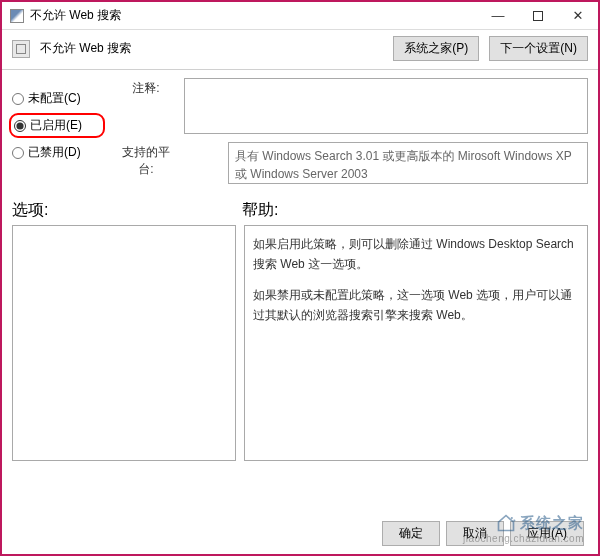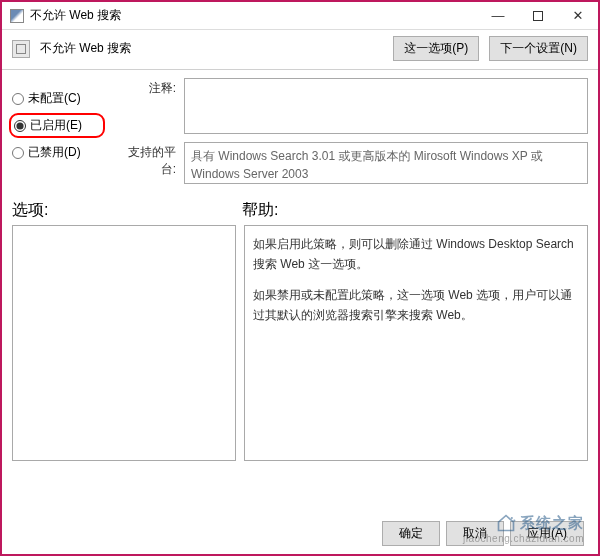--- a/index.html
+++ b/index.html
@@ -18,23 +18,23 @@
 .nav-btn { border: 1px solid #adadad; background: #e1e1e1; padding: 3px 10px; font-size: 12px; cursor: pointer; font-family: inherit; }
 .divider { border: none; border-top: 1px solid #d0d0d0; margin: 2px 0 0 0; }
 .body-area { padding: 8px 10px 10px 10px; display: flex; gap: 14px; }
 .left-col { width: 90px; }
 .radio-group { display: flex; flex-direction: column; gap: 8px; padding-top: 4px; margin-top: 8px; }
 .radio-row { display: flex; align-items: center; gap: 4px; font-size: 12px; }
 .radio { width: 12px; height: 12px; accent-color: #333; }
 .highlight-box { border: 2px solid #f00; padding: 2px 3px; margin: -2px -3px; border-radius: 9px; }
 .right-col { flex: 1; display: flex; flex-direction: column; gap: 8px; }
 .field-row { display: flex; align-items: flex-start; gap: 8px; font-size: 12px; }
-.field-label { width: 60px; text-align: right; padding-top: 2px; color: #333; }
+.field-label { width: 60px; text-align: center; padding-top: 2px; color: #333; }
 .comment-box { flex: 1; height: 56px; border: 1px solid #a9a9a9; background: #fff; }
-.platform-box { flex: 1; height: 42px; border: 1px solid #a9a9a9; background: #fff; padding: 4px 6px; font-size: 12px; color: #666; line-height: 1.5; }
+.platform-box { flex: 1; height: 42px; border: 1px solid #a9a9a9; background: #fff; padding: 4px 6px; font-size: 12px; color: #666; line-height: 1.5; margin-left: 44px; }
 .mid-labels { display: flex; padding: 6px 10px 4px 10px; font-size: 16px; }
 .mid-labels .lbl-left { width: 230px; }
 .panels { display: flex; padding: 0 10px; gap: 8px; }
 .panel { border: 1px solid #a9a9a9; background: #fff; height: 236px; }
 .panel-left { width: 224px; }
 .panel-right { flex: 1; padding: 8px; font-size: 12px; line-height: 1.7; color: #333; }
 .panel-right p { margin-bottom: 10px; }
 .footer { position: absolute; bottom: 8px; right: 14px; display: flex; align-items: center; gap: 6px; }
 .footer-btn { border: 1px solid #adadad; background: #e1e1e1; padding: 3px 16px; font-size: 12px; cursor: pointer; font-family: inherit; }
 .watermark { position: absolute; bottom: 10px; right: 14px; display: flex; flex-direction: column; align-items: flex-end; pointer-events: none; opacity: 0.55; }
@@ -57,21 +57,21 @@
             <rect x="0.5" y="0.5" width="9" height="9" stroke-width="1"></rect>
           </svg>
     </div>
     <div class="titlebar-btn">✕</div>
   </div>
 </div>
 
 <div class="header-row">
   <div class="header-icon"></div>
   <div class="header-title">不允许 Web 搜索</div>
-  <button class="nav-btn">这一选项(P)</button>
+  <button class="nav-btn">系统之家(P)</button>
   <button class="nav-btn">下一个设置(N)</button>
 </div>
 <hr class="divider">
 
 <div class="body-area">
   <div class="left-col">
     <div class="radio-group">
       <label class="radio-row">
         <input type="radio" name="state" class="radio" style="">
         <span>未配置(C)</span>

